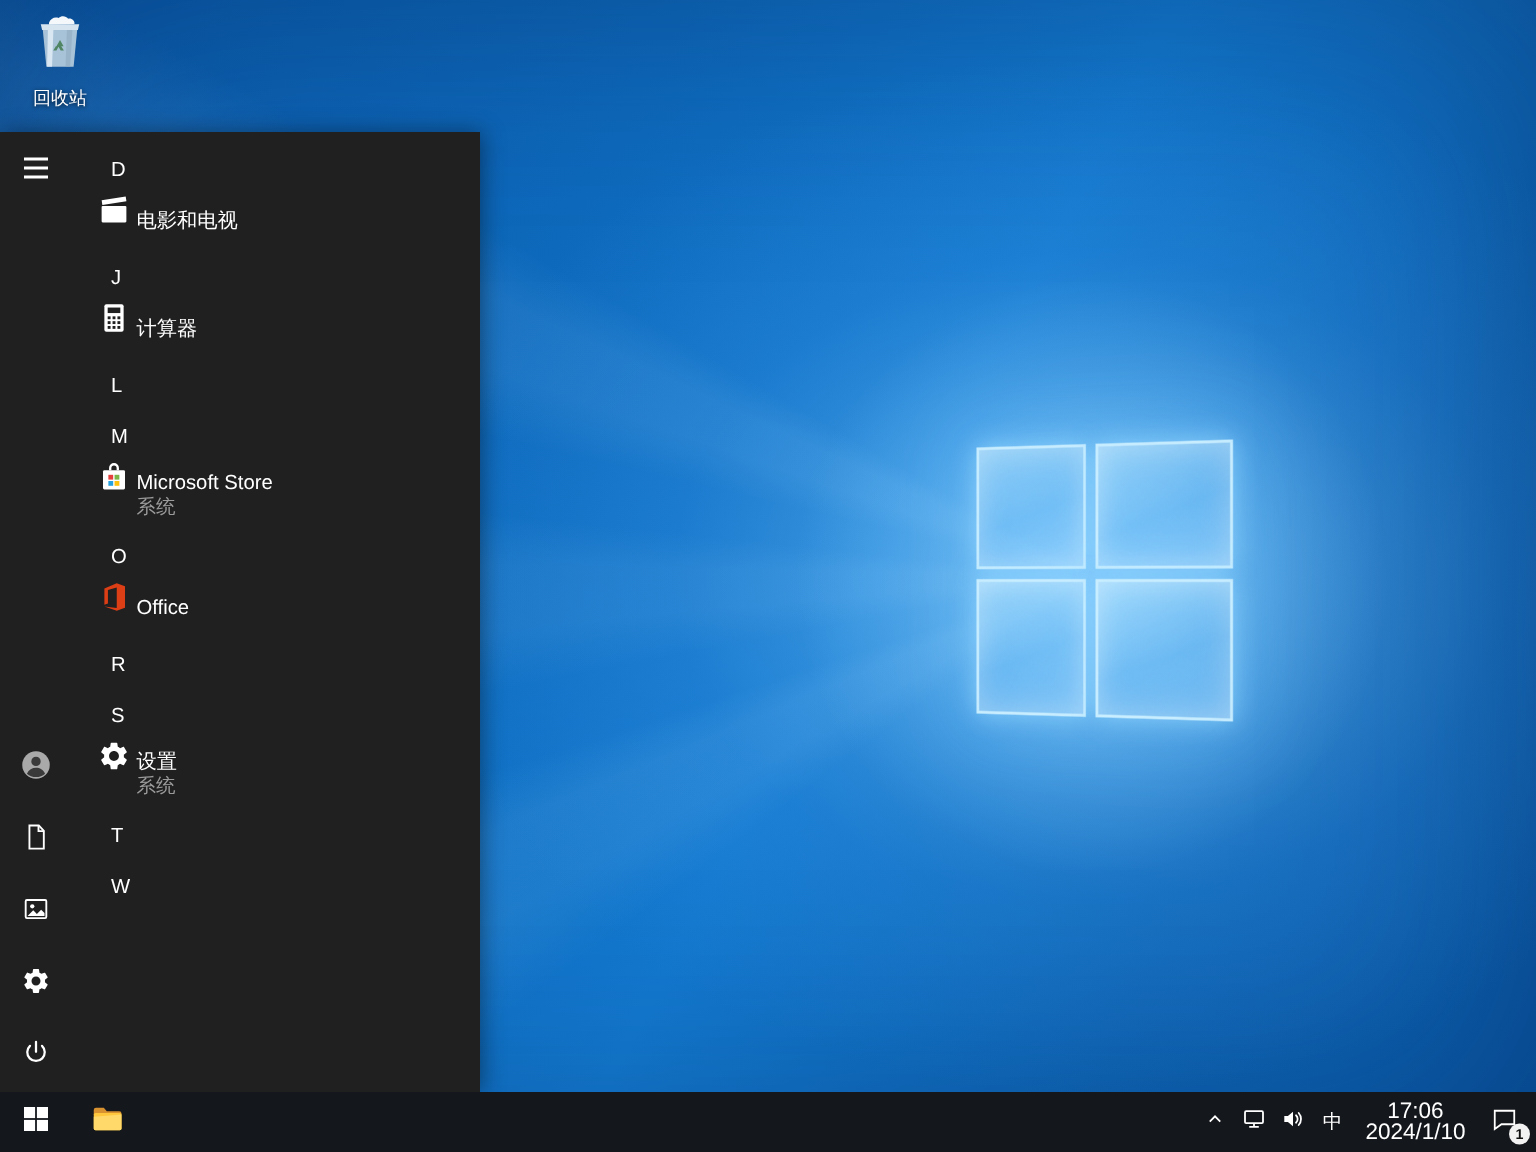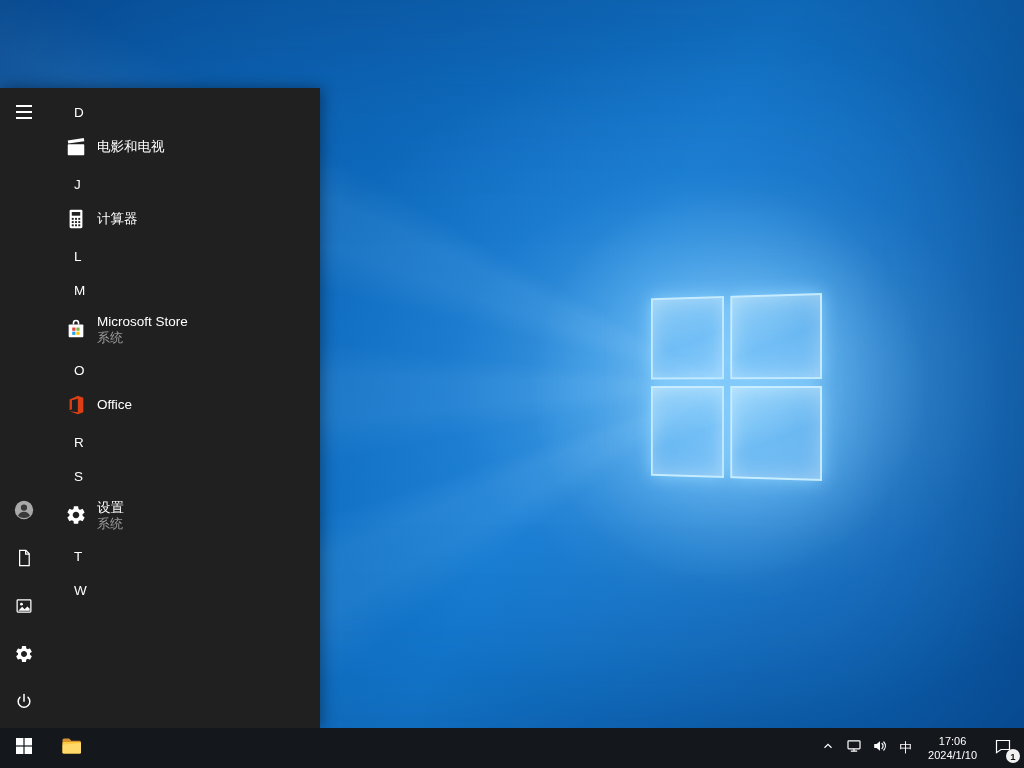--- a/index.html
+++ b/index.html
@@ -69,22 +69,22 @@
   .hamburger { display:flex; flex-direction:column; gap:4px; }
   .hamburger span { display:block; width:16px; height:2px; background:#fff; }
 
   .app-list { flex:1; padding-top:8px; overflow:hidden; display:flex; flex-direction:column; }
   .section { margin-bottom:2px; }
   .section-letter {
     height:32px; display:flex; align-items:center; padding-left:26px;
     color:#fff; font-size:13.5px; cursor:pointer;
   }
   .app-row {
-    height:38px; display:flex; align-items:center; padding-left:16px; padding-right:20px;
-    gap:9px; cursor:pointer;
+    height:38px; display:flex; padding-left:16px; padding-right:20px;
+    gap:3px; cursor:pointer;
   }
   .app-row.two-line { height:46px; }
   .app-icon { width:24px; height:24px; flex:0 0 24px; display:flex; align-items:center; justify-content:center; }
   .app-text { display:flex; flex-direction:column; justify-content:center; }
   .app-label { color:#fff; font-size:13.5px; line-height:16px; }
   .app-sub { color:#9b9b9b; font-size:13px; line-height:13px; margin-top:1px; }
   .expand-chevron { margin-left:auto; display:flex; align-items:center; }
 
   
   .taskbar {
@@ -96,21 +96,21 @@
   }
   .tb-spacer { flex:1; }
   .tray { display:flex; align-items:stretch; }
   .tray-item {
     display:flex; align-items:center; justify-content:center; cursor:pointer;
     padding:0 5px; min-width:26px;
   }
   .ime { color:#fff; font-size:13px; }
   .clock {
     display:flex; flex-direction:column; align-items:center; justify-content:center;
-    color:#fff; font-size:11px; line-height:14px; padding:0 9px; cursor:pointer;
+    color:#fff; font-size:15px; line-height:14px; padding:0 9px; cursor:pointer;
   }
   .action-center { position:relative; padding:0 12px 0 8px; }
   .badge {
     position:absolute; right:4px; bottom:5px; min-width:14px; height:14px;
     background:#f2f2f2; color:#111; border-radius:50%;
     font-size:9.5px; display:flex; align-items:center; justify-content:center;
     padding:0 2px; font-weight:bold;
   }
 </style>
 </head>
@@ -121,20 +121,33 @@
   <div class="wallpaper">
     <div class="logo-glow"></div>
     <div class="win-logo">
       <div class="pane"></div>
       <div class="pane"></div>
       <div class="pane"></div>
       <div class="pane"></div>
     </div>
   </div>
 
+  <div class="desktop-icon">
+    <span>
+      <svg viewBox="0 0 48 48" width="44" height="44">
+        <path d="M16 10c1-3 4-4.5 7-3.5 2-2 5.5-1.5 7 .5 2.5-.5 5 1.5 4.5 4l-18.5.5z" fill="#f5f8fb"></path>
+        <path d="M10 11h28l-1 4.2H11z" fill="#d6e4f0"></path>
+        <path d="M11.5 15.2h25l-2.6 26.8h-19.8z" fill="#b4cbdd" opacity="0.93"></path>
+        <path d="M15.2 15.2h4l-1 26.8h-3.6z" fill="#e9f3fb" opacity="0.75"></path>
+        <path d="M29 15.2h4l-1.6 26.8h-3.4z" fill="#93aec3" opacity="0.7"></path>
+        <path d="M21.4 27l2.6-4.4 2.6 4.4h-1.7l1.9 3.2h-2.3l-1.6-2.7-1.5 2.7h-2.3l1.9-3.2z" fill="#3f7a4e" opacity="0.85"></path>
+      </svg>
+    </span>
+    <span class="label">回收站</span>
+  </div>
 
   <div class="start-menu">
 
     <div class="rail">
       <div class="rail-btn">
         <span class="hamburger">
             <span></span>
             <span></span>
             <span></span>
           </span>

